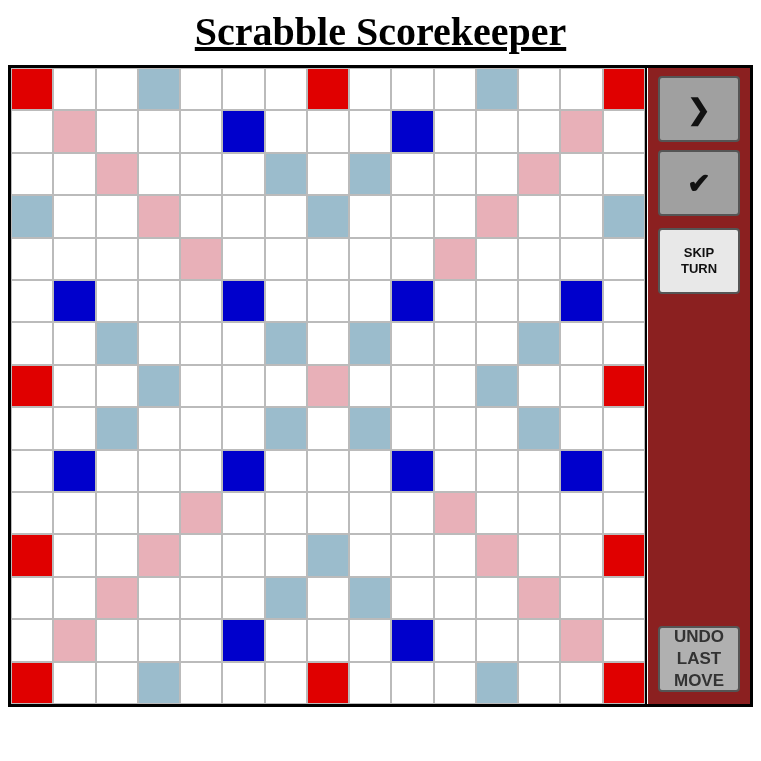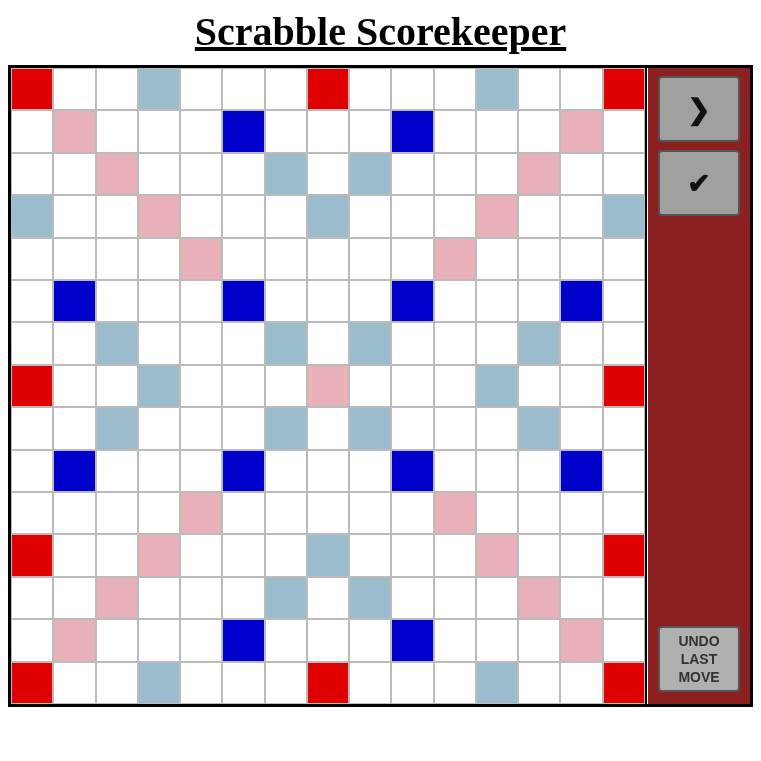--- a/index.html
+++ b/index.html
@@ -86,21 +86,21 @@
     #undo-btn {
       background: #b0b0b0;
       border: 2px solid #555;
       border-radius: 4px;
       width: 82px;
       height: 66px;
       display: flex;
       align-items: center;
       justify-content: center;
       cursor: pointer;
-      font-size: 14px;
+      font-size: 17px;
       font-weight: bold;
       color: #333;
       text-align: center;
       line-height: 1.3;
       margin-bottom: 4px;
     }
   </style>
 </head>
 <body>
 
@@ -333,16 +333,17 @@
         <div class="cell" style="background: rgb(255, 255, 255);"></div>
         <div class="cell" style="background: rgb(155, 188, 204);"></div>
         <div class="cell" style="background: rgb(255, 255, 255);"></div>
         <div class="cell" style="background: rgb(255, 255, 255);"></div>
         <div class="cell" style="background: rgb(224, 0, 0);"></div>
       </div>
   </div>
   <div id="sidebar">
     <div class="sidebar-btn">❯</div>
     <div class="sidebar-btn">✔</div>
+    <div id="skip-turn-btn">SKIP<br>TURN</div>
     <div class="spacer"></div>
     <div id="undo-btn">UNDO<br>LAST<br>MOVE</div>
   </div>
 </div>
 
 </body></html>

